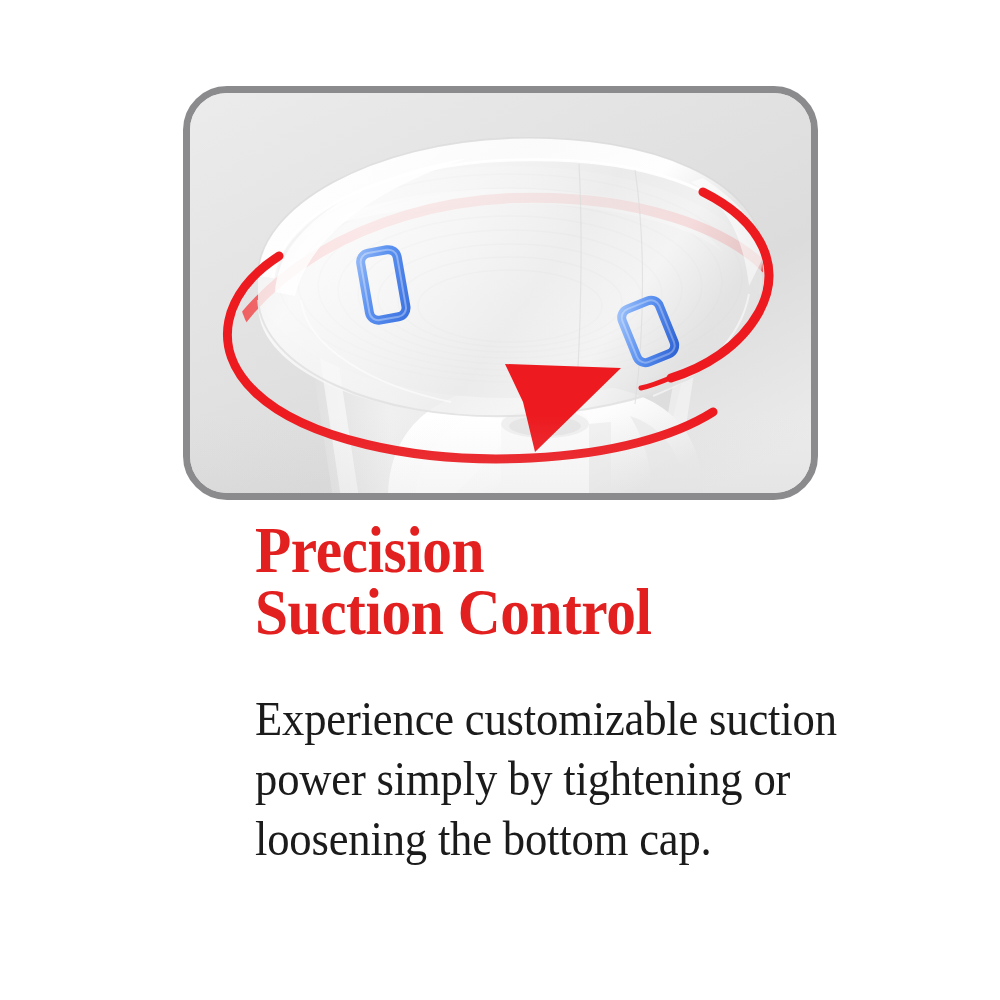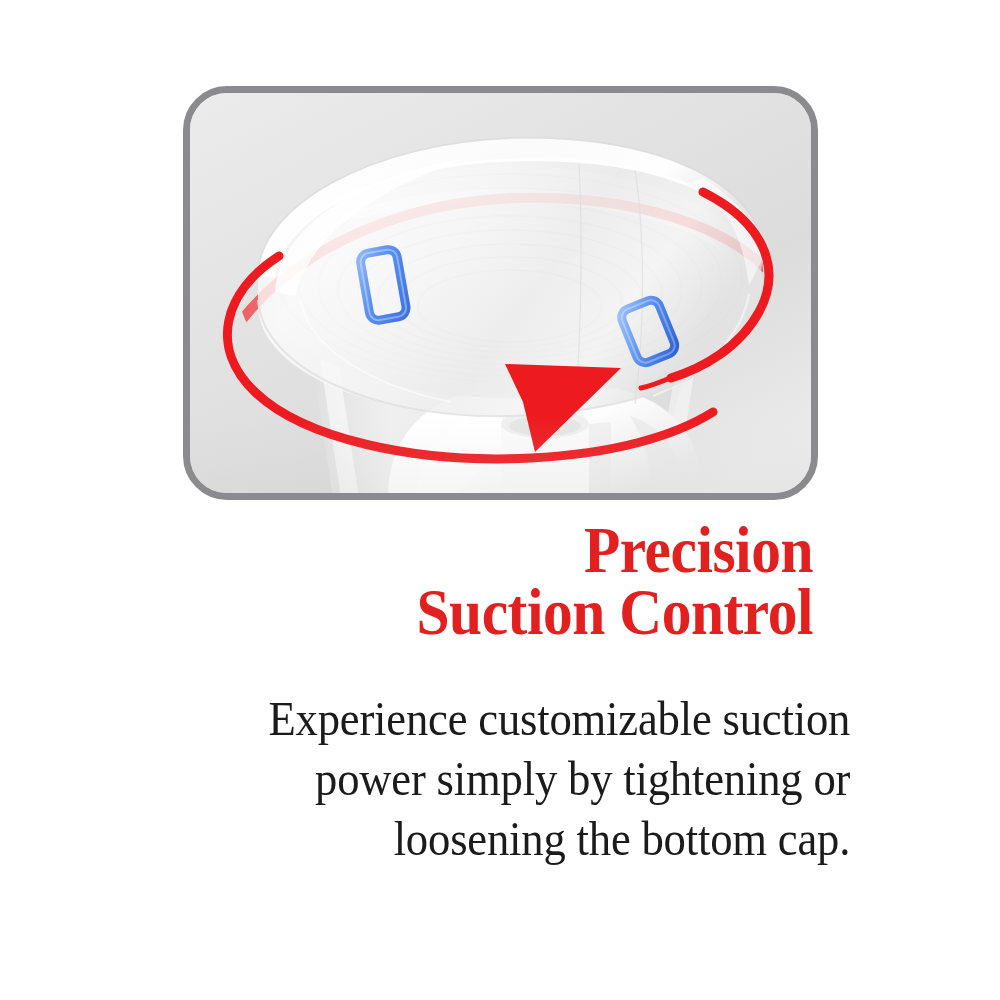--- a/index.html
+++ b/index.html
@@ -13,21 +13,20 @@
     overflow: hidden;
     font-family: "Liberation Serif", serif;
     -webkit-font-smoothing: antialiased;
   }
 
   #page {
     position: relative;
     width: 1000px;
     height: 809px;
     background: #ffffff;
-    text-align: right;
   }
 
   
   .panel {
     position: absolute;
     left: 183px;
     top: 86px;
     width: 635px;
     height: 414px;
     box-sizing: border-box;

